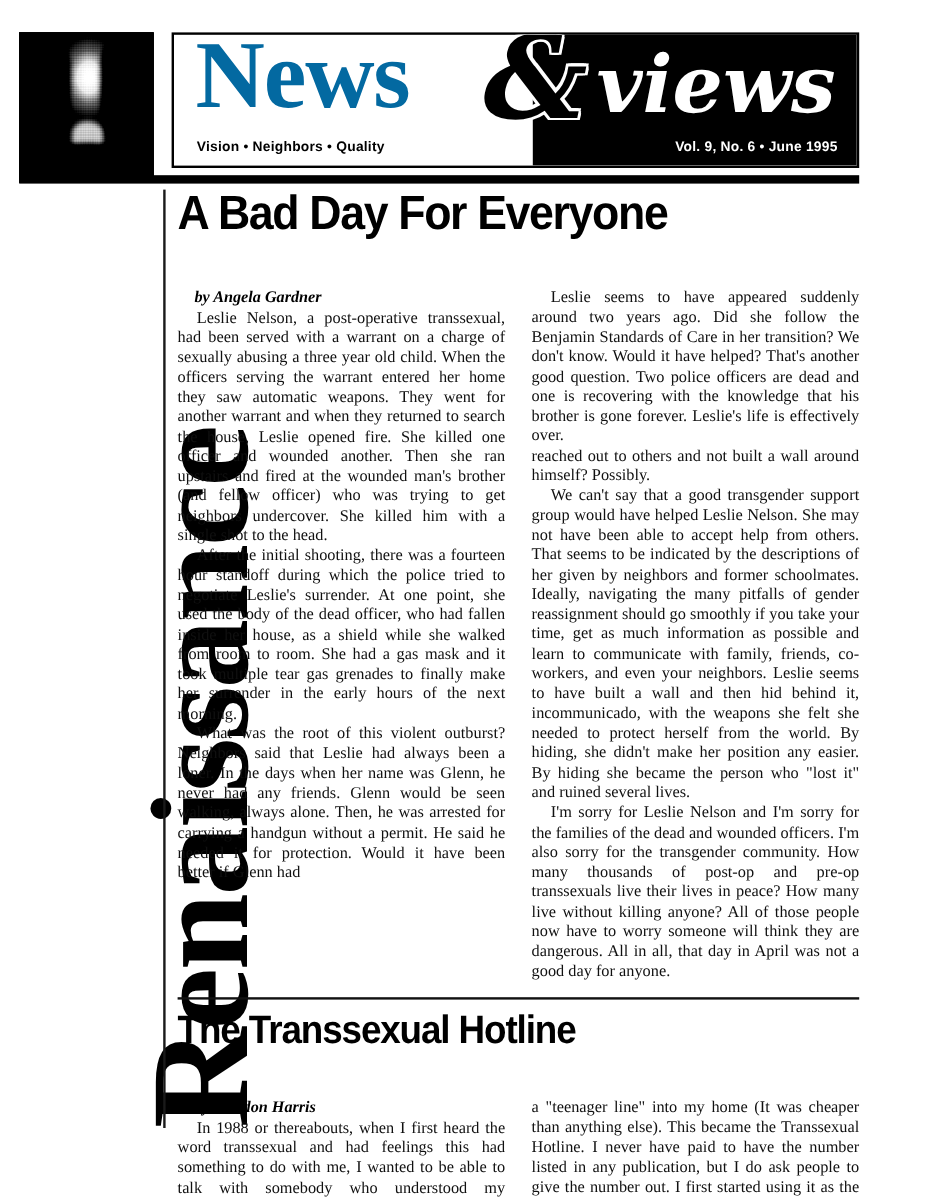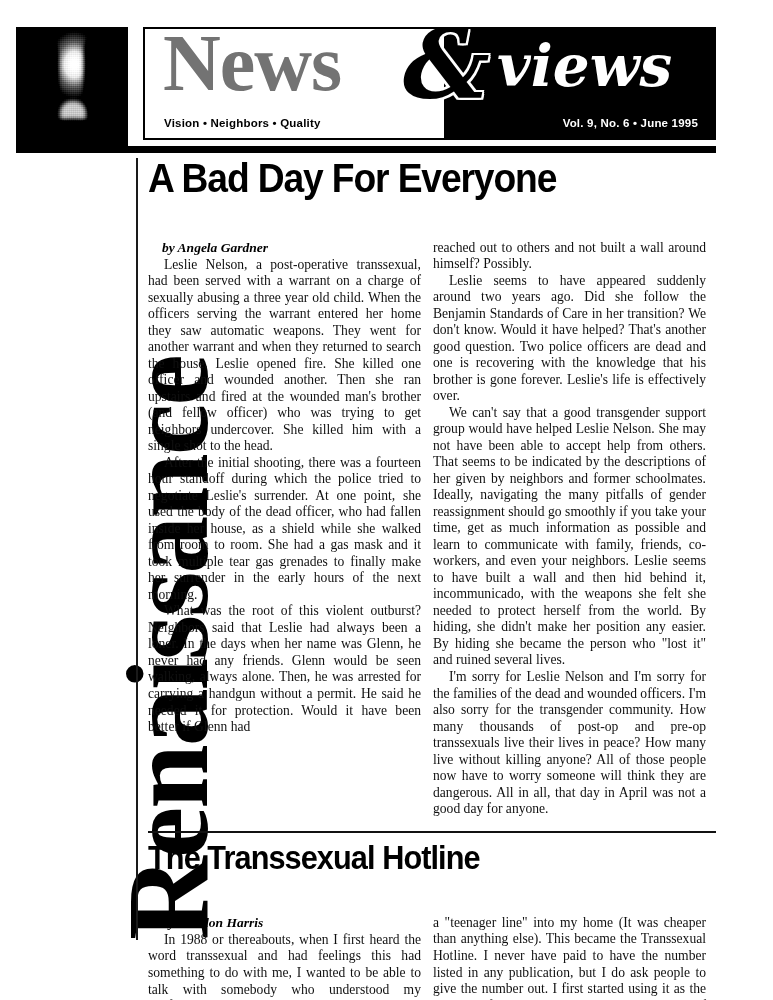--- a/index.html
+++ b/index.html
@@ -88,21 +88,21 @@
     background: #000000;
   }
   .np-news {
     position: absolute;
     left: 18px;
     top: -6px;
     font-family: "Liberation Serif", serif;
     font-weight: bold;
     font-size: 80px;
     letter-spacing: -1px;
-    color: #737373;
+    color: #0369a1;
     line-height: 1;
   }
   .np-amp {
     position: absolute;
     left: 258px;
     top: -12px;
     font-family: "DejaVu Serif", serif;
     font-style: italic;
     font-weight: bold;
     font-size: 96px;
@@ -113,21 +113,21 @@
       2px 2px 0 #fff, -2px 2px 0 #fff, 2px -2px 0 #fff, -2px -2px 0 #fff;
     z-index: 3;
   }
   .np-views {
     position: absolute;
     left: 352px;
     top: 8px;
     font-family: "DejaVu Serif", serif;
     font-style: italic;
     font-weight: bold;
-    font-size: 58px;
+    font-size: 66px;
     line-height: 1;
     color: #ffffff;
     z-index: 2;
   }
   .np-tagline {
     position: absolute;
     left: 19px;
     bottom: 9px;
     font-family: "Liberation Sans", sans-serif;
     font-weight: bold;
@@ -208,21 +208,21 @@
     transform: scaleX(.93);
     transform-origin: left center;
   }
   .headline.small {
     font-size: 33px;
     letter-spacing: -1px;
   }
 
   .cols {
     display: flex;
-    gap: 12px;
+    gap: 22px;
     margin-top: 40px;
   }
   .col {
     width: 273px;
   }
 
   .byline {
     font-family: "Liberation Serif", serif;
     font-style: italic;
     font-weight: bold;
@@ -290,22 +290,22 @@
       <h1 class="headline">A Bad Day For Everyone</h1>
 
       <div class="cols">
         <div class="col">
           <div class="byline">by Angela Gardner</div>
           <p class="body">Leslie Nelson, a post-operative transsexual, had been served with a warrant on a charge of sexually abusing a three year old child. When the officers serving the warrant entered her home they saw automatic weapons. They went for another warrant and when they returned to search the house, Leslie opened fire. She killed one officer and wounded another. Then she ran upstairs and fired at the wounded man's brother (and fellow officer) who was trying to get neighbors undercover. She killed him with a single shot to the head.</p>
           <p class="body">After the initial shooting, there was a fourteen hour standoff during which the police tried to negotiate Leslie's surrender. At one point, she used the body of the dead officer, who had fallen inside her house, as a shield while she walked from room to room. She had a gas mask and it took multiple tear gas grenades to finally make her surrender in the early hours of the next morning.</p>
           <p class="body">What was the root of this violent outburst? Neighbors said that Leslie had always been a loner. In the days when her name was Glenn, he never had any friends. Glenn would be seen walking, always alone. Then, he was arrested for carrying a handgun without a permit. He said he needed it for protection. Would it have been better if Glenn had</p>
         </div>
         <div class="col">
+          <p class="body">Leslie seems to have appeared suddenly around two years ago. Did she follow the Benjamin Standards of Care in her transition? We don't know. Would it have helped? That's another good question. Two police officers are dead and one is recovering with the knowledge that his brother is gone forever. Leslie's life is effectively over.</p>
           <p class="body noindent">reached out to others and not built a wall around himself? Possibly.</p>
-          <p class="body">Leslie seems to have appeared suddenly around two years ago. Did she follow the Benjamin Standards of Care in her transition? We don't know. Would it have helped? That's another good question. Two police officers are dead and one is recovering with the knowledge that his brother is gone forever. Leslie's life is effectively over.</p>
           <p class="body">We can't say that a good transgender support group would have helped Leslie Nelson. She may not have been able to accept help from others. That seems to be indicated by the descriptions of her given by neighbors and former schoolmates. Ideally, navigating the many pitfalls of gender reassignment should go smoothly if you take your time, get as much information as possible and learn to communicate with family, friends, co-workers, and even your neighbors. Leslie seems to have built a wall and then hid behind it, incommunicado, with the weapons she felt she needed to protect herself from the world. By hiding, she didn't make her position any easier. By hiding she became the person who "lost it" and ruined several lives.</p>
           <p class="body">I'm sorry for Leslie Nelson and I'm sorry for the families of the dead and wounded officers. I'm also sorry for the transgender community. How many thousands of post-op and pre-op transsexuals live their lives in peace? How many live without killing anyone? All of those people now have to worry someone will think they are dangerous. All in all, that day in April was not a good day for anyone.</p>
         </div>
       </div>
     </div>
 
     <div class="section-rule"></div>
 
     <div class="art2">
       <h1 class="headline small">The Transsexual Hotline</h1>

